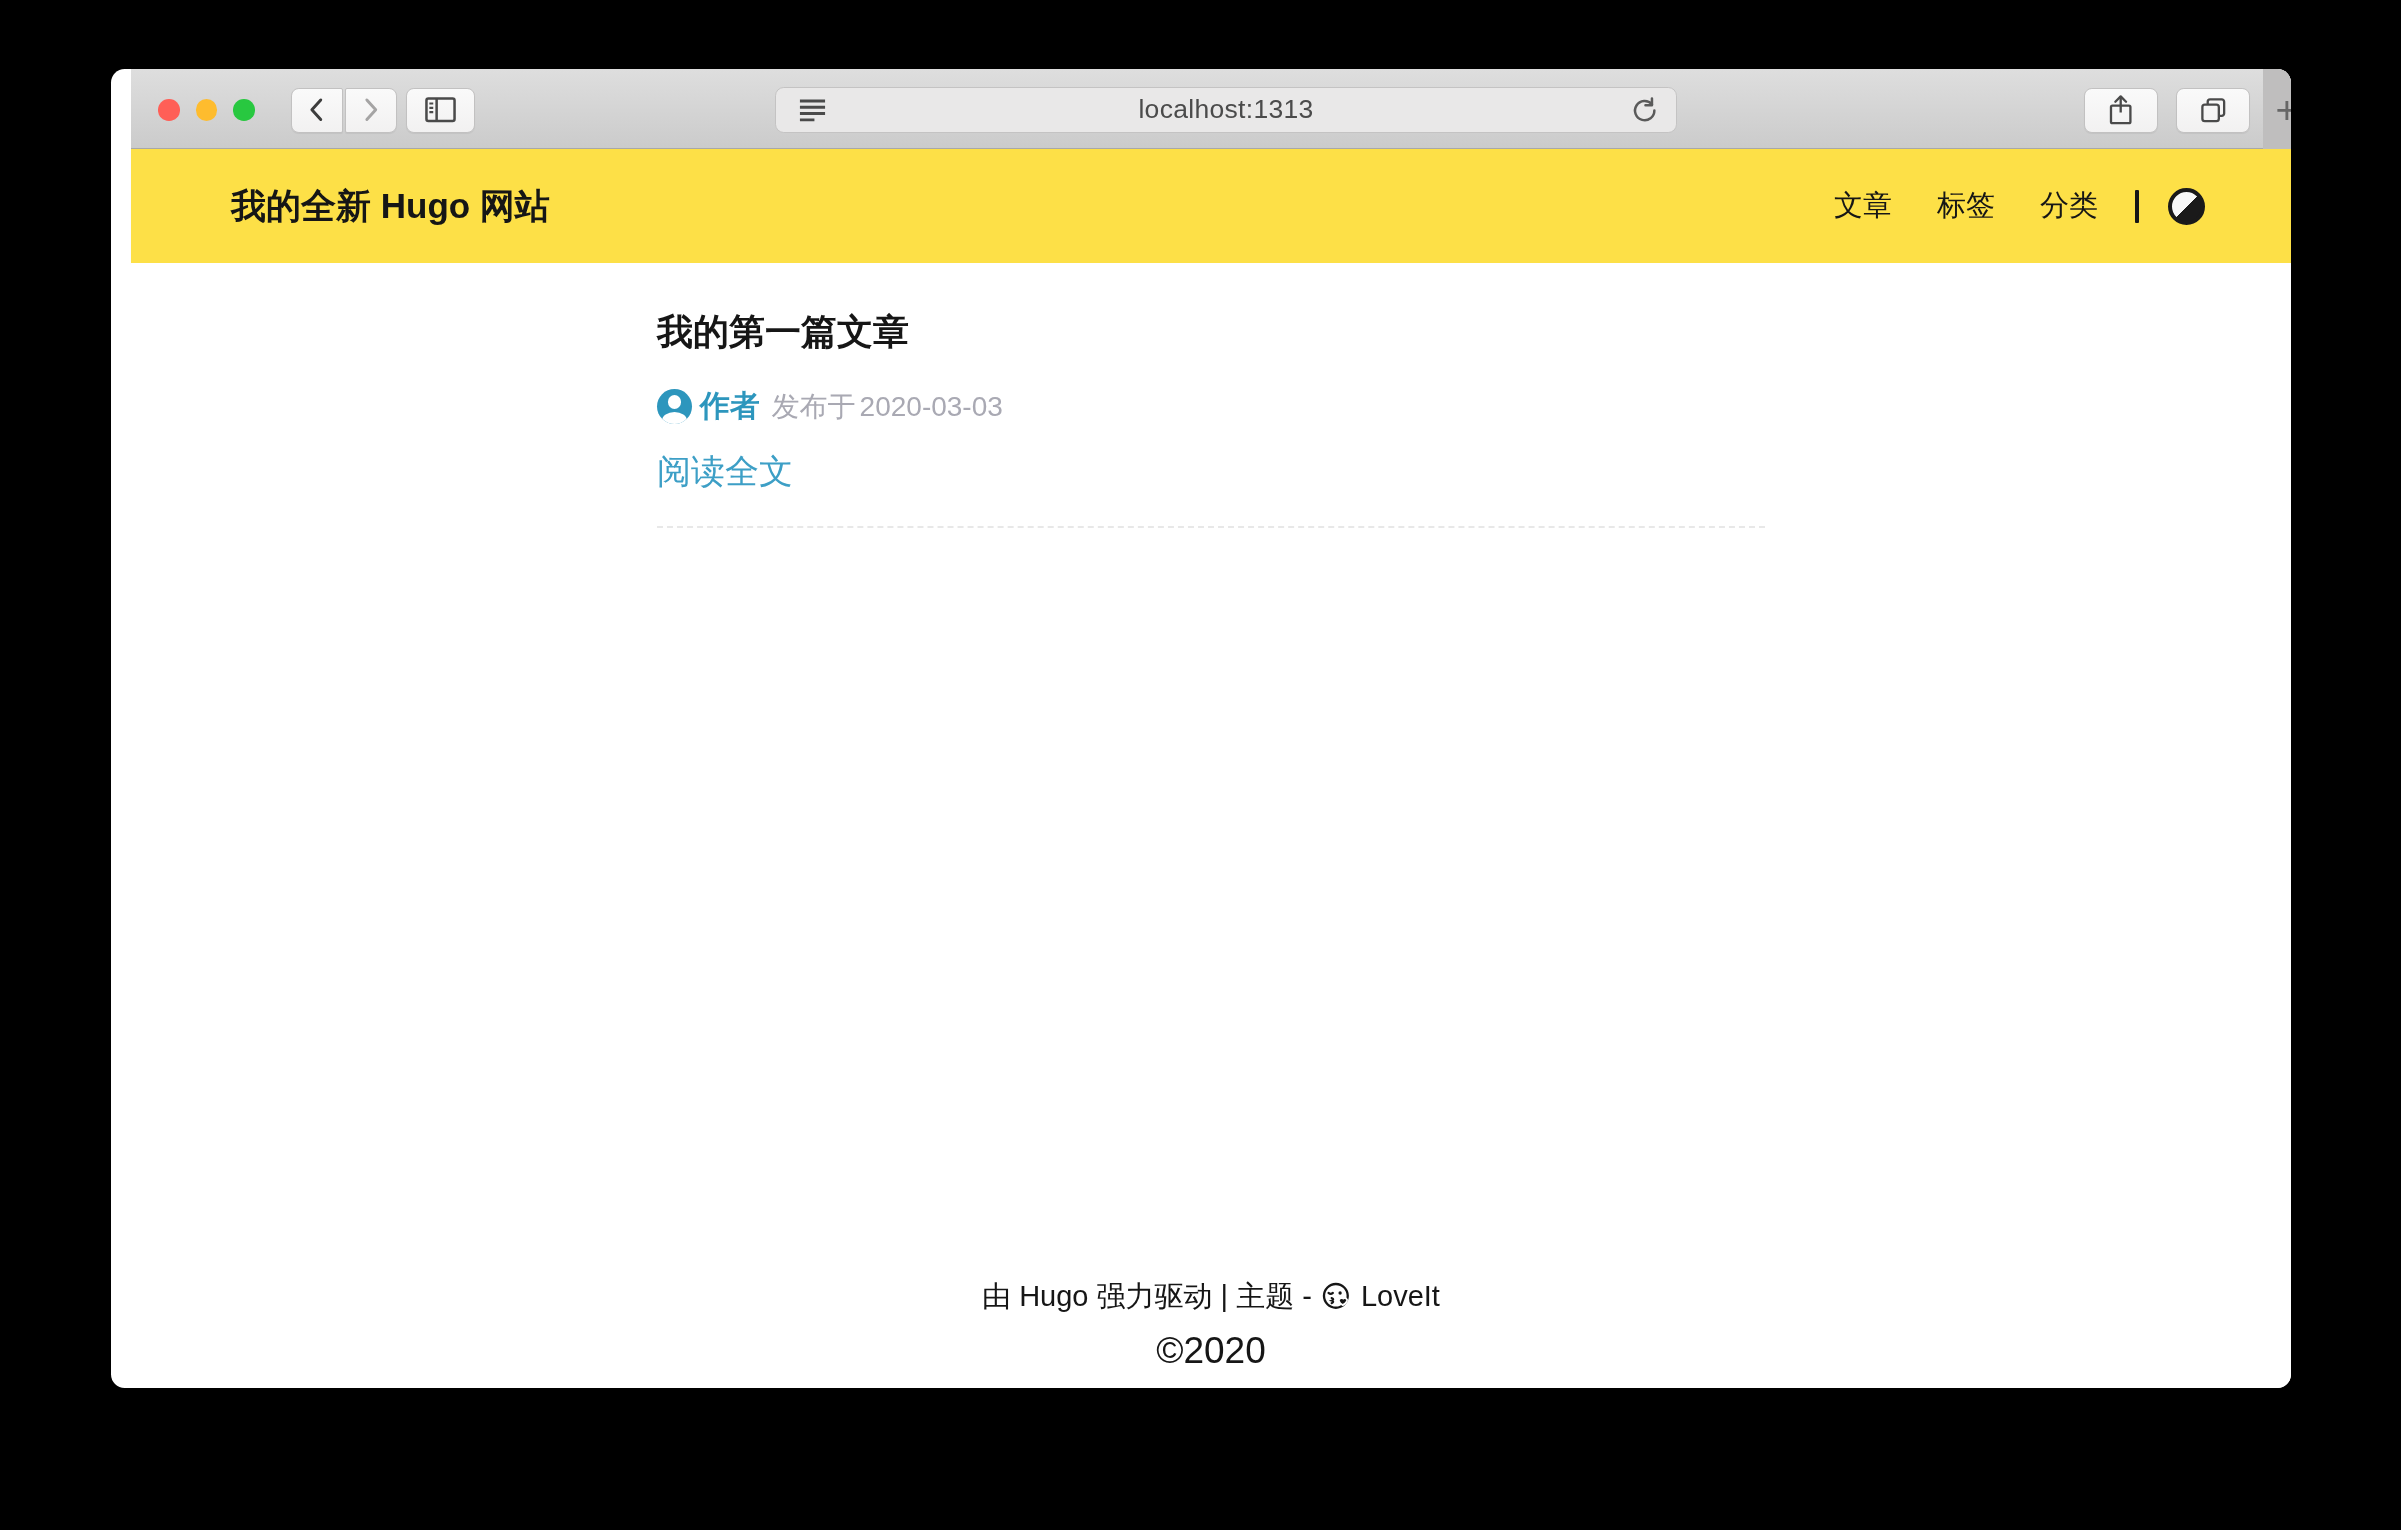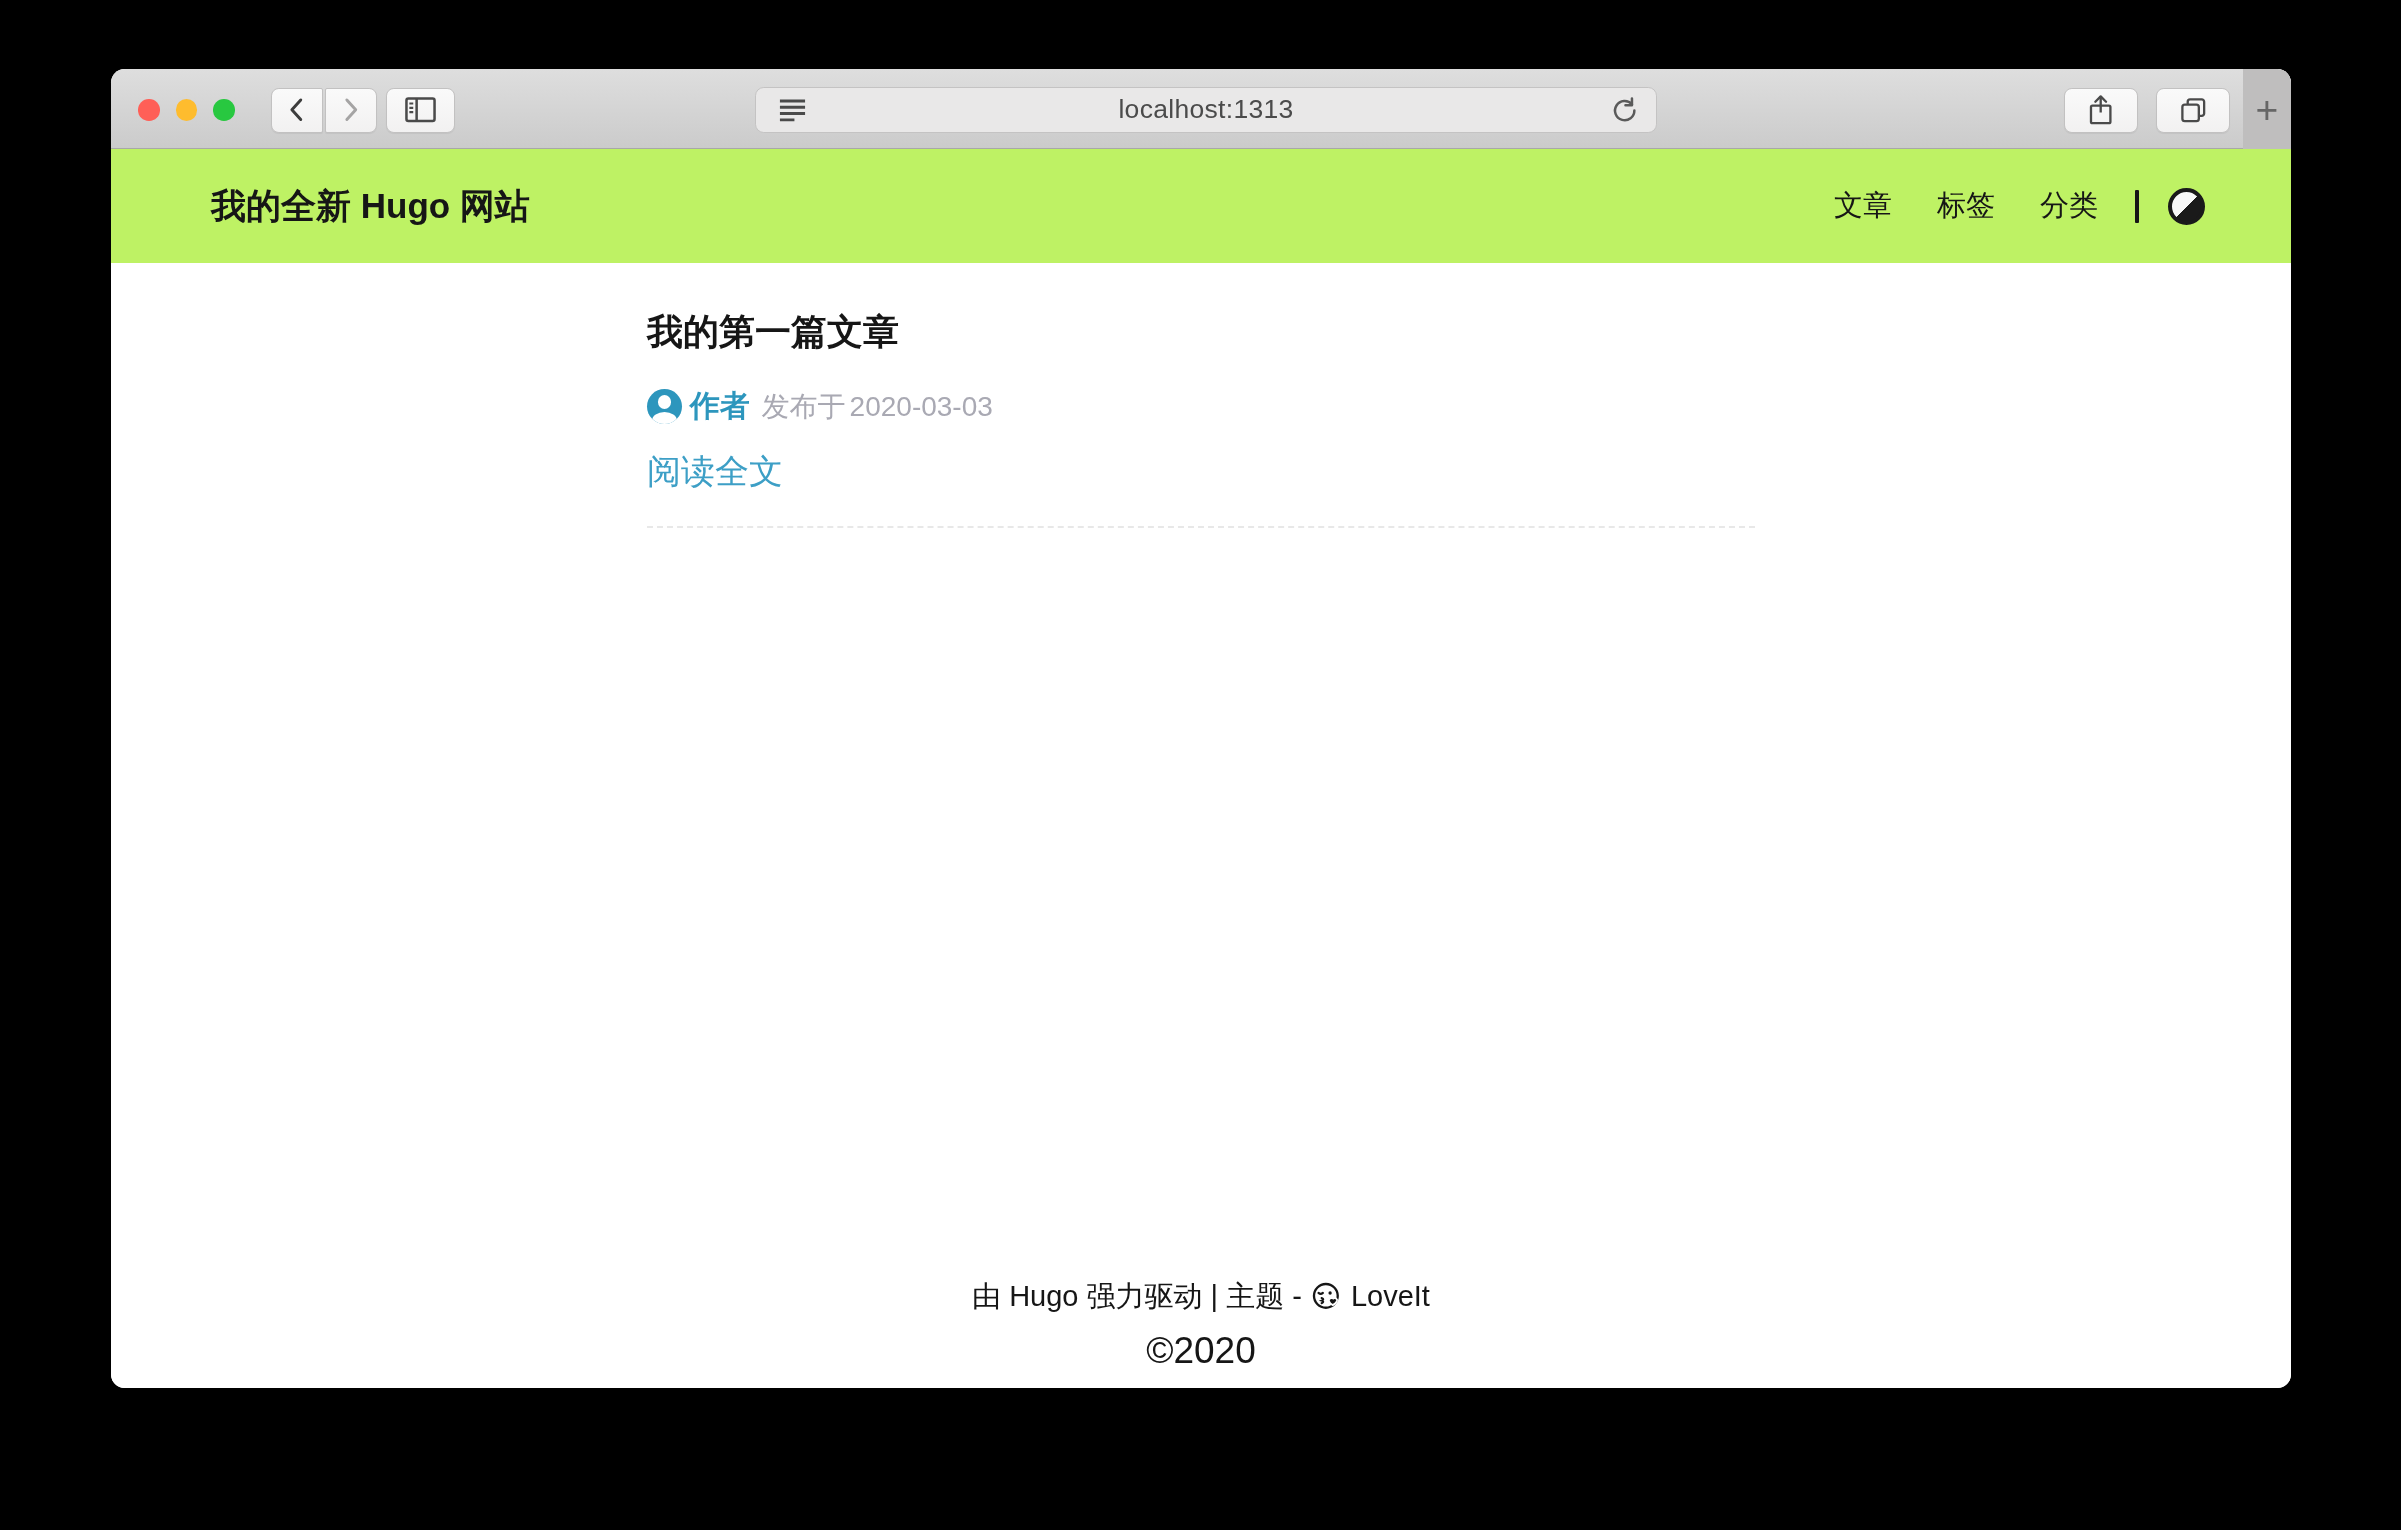--- a/index.html
+++ b/index.html
@@ -3,21 +3,21 @@
 <meta charset="utf-8">
 <style>
   * { margin: 0; padding: 0; box-sizing: border-box; }
   html, body { width: 2401px; height: 1531px; background: #000; overflow: hidden; }
   body { font-family: "Liberation Sans", "DejaVu Sans", sans-serif; }
 
   .window {
     position: absolute; left: 111px; top: 69px; width: 2180px; height: 1319px;
     border-radius: 13.7px; overflow: hidden; background: #fff;
     box-shadow: 0 49px 108px 29px rgba(0,0,0,0.75), 0 0 59px rgba(0,0,0,0.55);
-    display: flex; flex-direction: column;
+    display: flex; flex-direction: column; padding-left: 20px;
   }
 
   
   .toolbar {
     position: relative; height: 80px; flex: 0 0 80px;
     background: linear-gradient(#dedede, #cbcbcb);
     border-bottom: 1px solid #a8a8a8;
   }
   .traffic { position: absolute; left: 27.4px; top: 30px; display: flex; gap: 15.7px; }
   .tl { width: 21.6px; height: 21.6px; border-radius: 50%; display: inline-block; }
@@ -48,21 +48,21 @@
 
   .newtab {
     position: absolute; left: 2132px; top: 0; width: 48px; height: 80px;
     background: #bfbebe; display: flex; align-items: center; justify-content: center;
     border-top-right-radius: 13.7px;
   }
   .newtab span { font-size: 39px; font-weight: 300; color: #666; line-height: 1; }
 
   
   .site-header {
-    height: 114px; flex: 0 0 114px; background: #bef264;
+    height: 114px; flex: 0 0 114px; background: #fde047;
     display: flex; align-items: center; justify-content: space-between;
     padding: 0 86px 0 100px;
     box-shadow: 0 1px 2px rgba(0,0,0,0.04);
   }
   .site-title { font-size: 35px; font-weight: 700; color: #161616; cursor: pointer; }
   .site-nav { display: flex; align-items: center; }
   .site-nav a { font-size: 29px; font-weight: 400; color: #161616; text-decoration: none; margin-left: 45px; cursor: pointer; }
   .nav-sep { width: 3.9px; height: 33px; background: #161616; margin: 0 29px 0 37px; border-radius: 1px; }
   .theme-toggle {
     width: 37px; height: 37px; border-radius: 50%;

